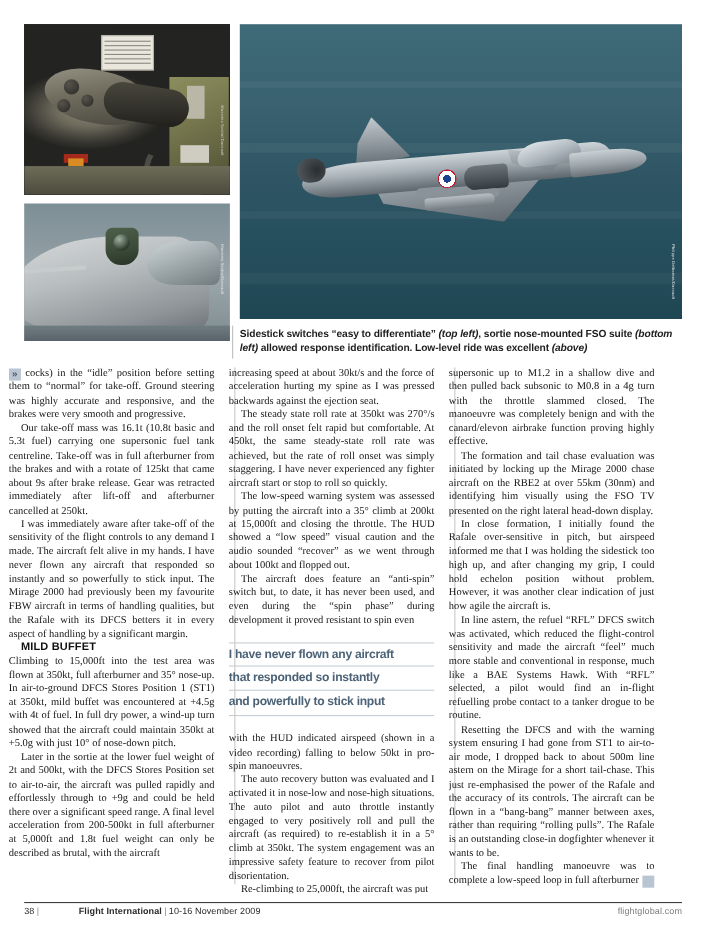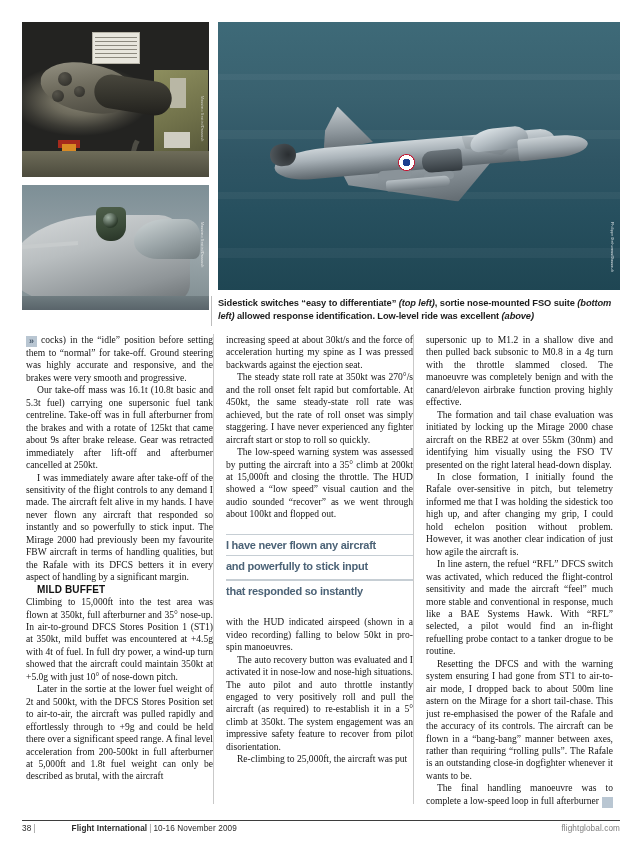--- a/index.html
+++ b/index.html
@@ -333,21 +333,21 @@
   .caption-rule {
     position: absolute;
     left: 211px; top: 296px;
     width: 1px; height: 30px;
     background: #bdbdbd;
   }
 
   
   .columns {
     position: absolute;
-    left: 26px; top: 334px;
+    left: 8px; top: 334px;
     width: 600px;
     height: 478px;
   }
   .col {
     position: absolute;
     top: 0;
     width: 187px;
     height: 478px;
     font-size: 9.55px;
     line-height: 12.45px;
@@ -531,36 +531,37 @@
       <p>I was immediately aware after take-off of the sensitivity of the flight controls to any demand I made. The aircraft felt alive in my hands. I have never flown any aircraft that responded so instantly and so powerfully to stick input. The Mirage 2000 had previously been my favourite FBW aircraft in terms of handling qualities, but the Rafale with its DFCS betters it in every aspect of handling by a significant margin.</p>
       <p class="subhead">MILD BUFFET</p>
       <p class="first">Climbing to 15,000ft into the test area was flown at 350kt, full afterburner and 35° nose-up. In air-to-ground DFCS Stores Position 1 (ST1) at 350kt, mild buffet was encountered at +4.5g with 4t of fuel. In full dry power, a wind-up turn showed that the aircraft could maintain 350kt at +5.0g with just 10° of nose-down pitch.</p>
       <p>Later in the sortie at the lower fuel weight of 2t and 500kt, with the DFCS Stores Position set to air-to-air, the aircraft was pulled rapidly and effortlessly through to +9g and could be held there over a significant speed range. A final level acceleration from 200-500kt in full afterburner at 5,000ft and 1.8t fuel weight can only be described as brutal, with the aircraft</p>
     </div>
 
     <div class="col col-2">
       <p class="first">increasing speed at about 30kt/s and the force of acceleration hurting my spine as I was pressed backwards against the ejection seat.</p>
       <p>The steady state roll rate at 350kt was 270°/s and the roll onset felt rapid but comfortable. At 450kt, the same steady-state roll rate was achieved, but the rate of roll onset was simply staggering. I have never experienced any fighter aircraft start or stop to roll so quickly.</p>
       <p>The low-speed warning system was assessed by putting the aircraft into a 35° climb at 200kt at 15,000ft and closing the throttle. The HUD showed a “low speed” visual caution and the audio sounded “recover” as we went through about 100kt and flopped out.</p>
+      <p>The aircraft does feature an “anti-spin” switch but, to date, it has never been used, and even during the “spin phase” during development it proved resistant to spin even</p>
 
       <div class="pullquote">
         <div class="pq-line">I have never flown any aircraft</div>
+        <div class="pq-line">that responded so instantly</div>
         <div class="pq-line last">and powerfully to stick input</div>
-        <div class="pq-line">that responded so instantly</div>
       </div>
 
       <p class="first">with the HUD indicated airspeed (shown in a video recording) falling to below 50kt in pro-spin manoeuvres.</p>
       <p>The auto recovery button was evaluated and I activated it in nose-low and nose-high situations. The auto pilot and auto throttle instantly engaged to very positively roll and pull the aircraft (as required) to re-establish it in a 5° climb at 350kt. The system engagement was an impressive safety feature to recover from pilot disorientation.</p>
       <p>Re-climbing to 25,000ft, the aircraft was put</p>
     </div>
 
     <div class="col col-3">
       <p class="first">supersonic up to M1.2 in a shallow dive and then pulled back subsonic to M0.8 in a 4g turn with the throttle slammed closed. The manoeuvre was completely benign and with the canard/elevon airbrake function proving highly effective.</p>
       <p>The formation and tail chase evaluation was initiated by locking up the Mirage 2000 chase aircraft on the RBE2 at over 55km (30nm) and identifying him visually using the FSO TV presented on the right lateral head-down display.</p>
-      <p>In close formation, I initially found the Rafale over-sensitive in pitch, but telemetry informed me that I was holding the sidestick too high up, and after changing my grip, I could hold echelon position without problem. However, it was another clear indication of just how agile the aircraft is.</p>
+      <p>In close formation, I initially found the Rafale over-sensitive in pitch, but airspeed informed me that I was holding the sidestick too high up, and after changing my grip, I could hold echelon position without problem. However, it was another clear indication of just how agile the aircraft is.</p>
       <p>In line astern, the refuel “RFL” DFCS switch was activated, which reduced the flight-control sensitivity and made the aircraft “feel” much more stable and conventional in response, much like a BAE Systems Hawk. With “RFL” selected, a pilot would find an in-flight refuelling probe contact to a tanker drogue to be routine.</p>
       <p>Resetting the DFCS and with the warning system ensuring I had gone from ST1 to air-to-air mode, I dropped back to about 500m line astern on the Mirage for a short tail-chase. This just re-emphasised the power of the Rafale and the accuracy of its controls. The aircraft can be flown in a “bang-bang” manner between axes, rather than requiring “rolling pulls”. The Rafale is an outstanding close-in dogfighter whenever it wants to be.</p>
       <p><span>The final handling manoeuvre was to complete a low-speed loop in full afterburner</span><span class="endmark">»</span></p>
     </div>
   </div>
 
   <div class="footer-rule"></div>
   <div class="footer">
     <div class="footer-left">
       <span>38</span><span class="sep">|</span><b>Flight International</b><span class="sep">|</span><span>10-16 November 2009</span>

